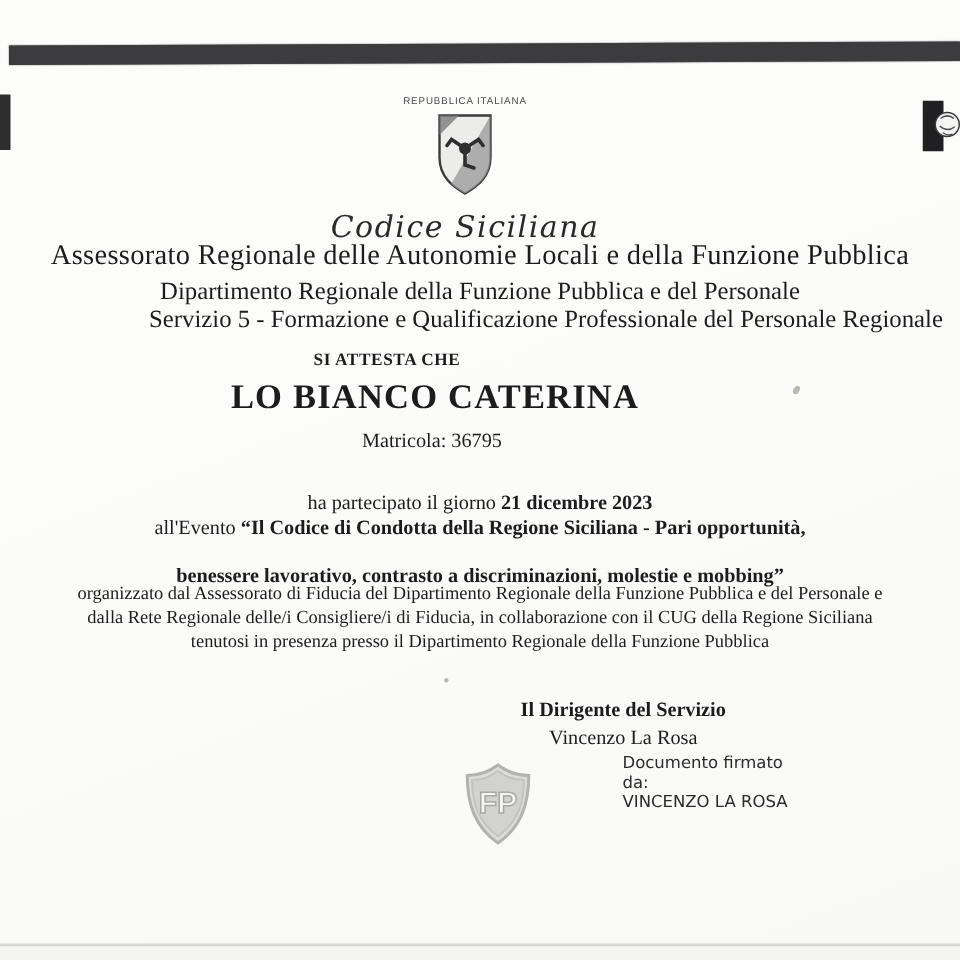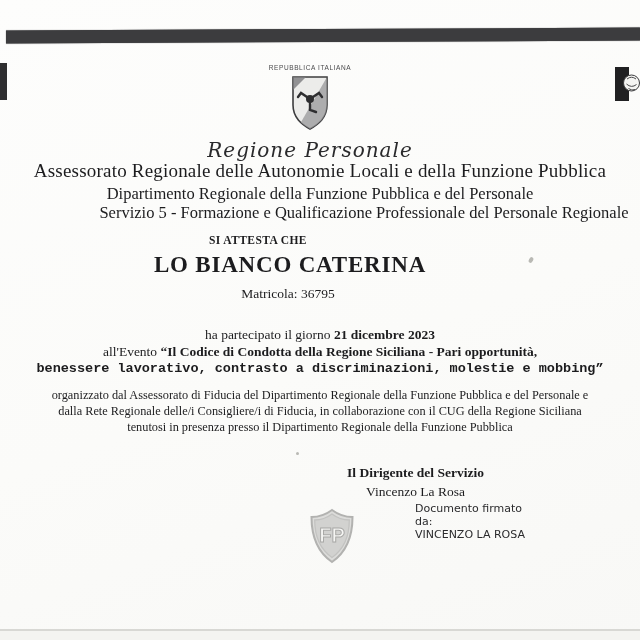--- a/index.html
+++ b/index.html
@@ -62,21 +62,21 @@
   .attesta{position:absolute;left:0;top:234px;width:516px;text-align:center;
     font-size:11.5px;font-weight:bold;letter-spacing:0.4px;}
   .person-name{position:absolute;left:0;top:252px;width:580px;text-align:center;
     font-size:23px;font-weight:bold;letter-spacing:0.8px;}
   .matricola{position:absolute;left:0;top:286px;width:576px;text-align:center;
     font-size:13.5px;}
   
   .evt-line{position:absolute;left:0;width:640px;text-align:center;font-size:13.5px;white-space:nowrap;}
   .evt1{top:327px;}
   .evt2{top:344px;}
-  .evt3{top:361px;font-weight:bold;font-family:Liberation Mono, monospace;}
+  .evt3{top:376px;font-weight:bold;}
   .evt-line b{font-weight:bold;}
   
   .org-line{position:absolute;left:0;width:640px;text-align:center;font-size:12.3px;white-space:nowrap;}
   .org1{top:388px;}
   .org2{top:404px;}
   .org3{top:420px;}
   
   .sig-block{position:absolute;left:303px;top:465px;width:225px;text-align:center;}
   .sig-role{font-size:13.5px;font-weight:bold;}
   .sig-name{font-size:13.5px;margin-top:3px;}
@@ -110,21 +110,21 @@
     <div class="repubblica">REPUBBLICA ITALIANA</div>
     <div class="shield-wrap">
       <svg width="40" height="58" viewBox="0 0 40 58">
         <path d="M3 3 h34 v28 c0 13 -9 19.5 -17 24 c-8 -4.5 -17 -11 -17 -24 z" fill="#ececea" stroke="#3c3c3e" stroke-width="1.6"></path>
         <path d="M37 3 L37 31 c0 13 -9 19.5 -17 24 c-3 -1.7 -6.3 -3.8 -9.2 -6.4 Z" fill="#98989a" opacity="0.75"></path>
         <path d="M3 3 L16 3 L3 16 Z" fill="#7c7c7e" opacity="0.8"></path>
         <circle cx="20" cy="25" r="4" fill="#2e2e30"></circle>
         <path d="M20 25 L29 19 L32 23 M20 25 L11 19 L8 23 M20 25 L20 36 L26 38" stroke="#2e2e30" stroke-width="2.4" fill="none" stroke-linecap="round"></path>
       </svg>
     </div>
-    <div class="script-title">Regione Personale</div>
+    <div class="script-title">Codice Siciliana</div>
   </div>
 
   <div class="hdr hdr1">Assessorato Regionale delle Autonomie Locali e della Funzione Pubblica</div>
   <div class="hdr hdr2">Dipartimento Regionale della Funzione Pubblica e del Personale</div>
   <div class="hdr hdr3">Servizio 5 - Formazione e Qualificazione Professionale del Personale Regionale</div>
 
   <div class="attesta">SI ATTESTA CHE</div>
   <div class="person-name">LO BIANCO CATERINA</div>
   <div class="matricola">Matricola: 36795</div>
 

